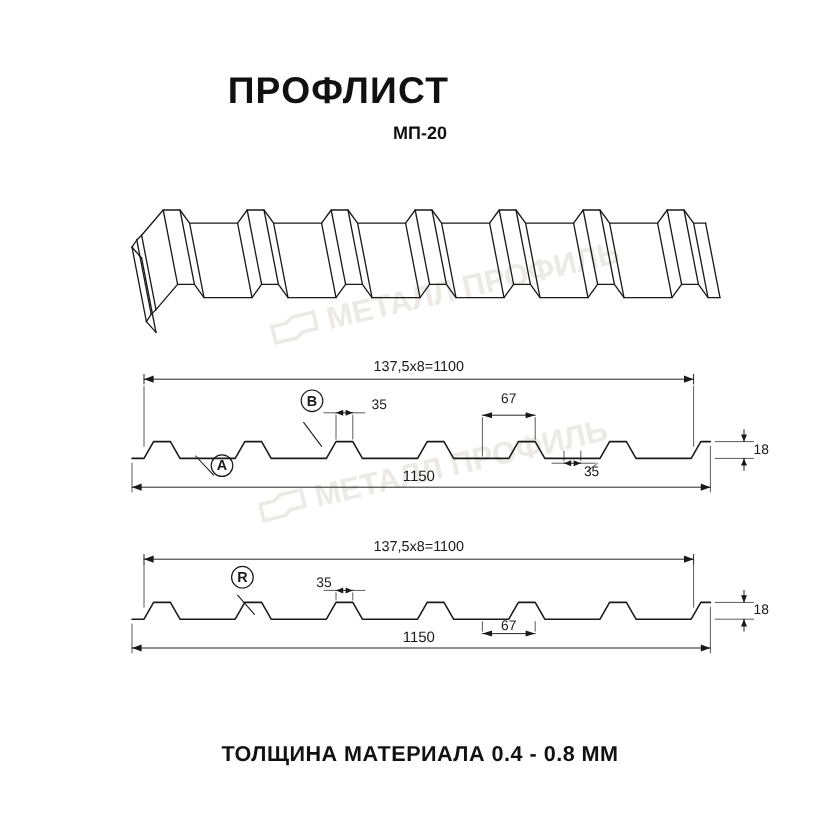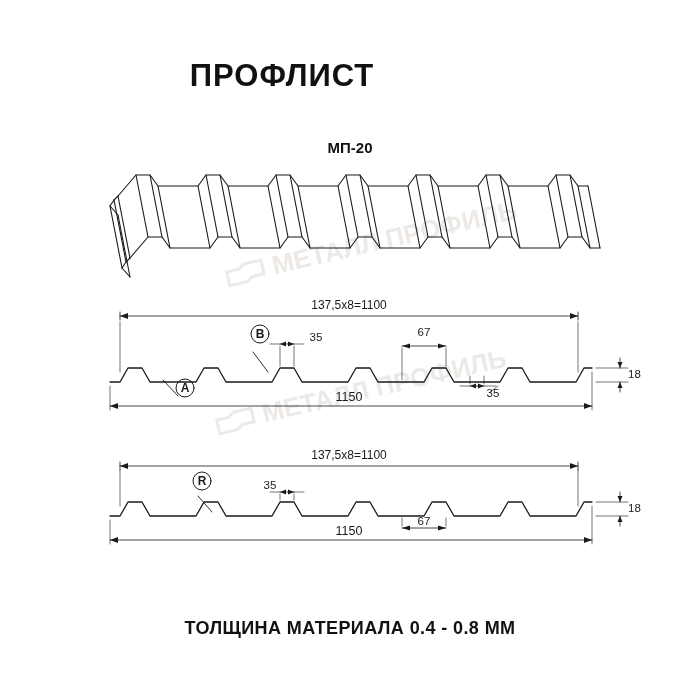--- a/index.html
+++ b/index.html
@@ -33,21 +33,20 @@
   }
   .subtitle {
     position: absolute;
     top: 103px;
     left: 0;
     width: 700px;
     text-align: center;
     font-size: 15px;
     font-weight: bold;
     color: #111;
-    margin-top: 36px;
   }
   .footer-note {
     position: absolute;
     top: 618px;
     left: 0;
     width: 700px;
     text-align: center;
     font-size: 18px;
     font-weight: bold;
     letter-spacing: 0.4px;

